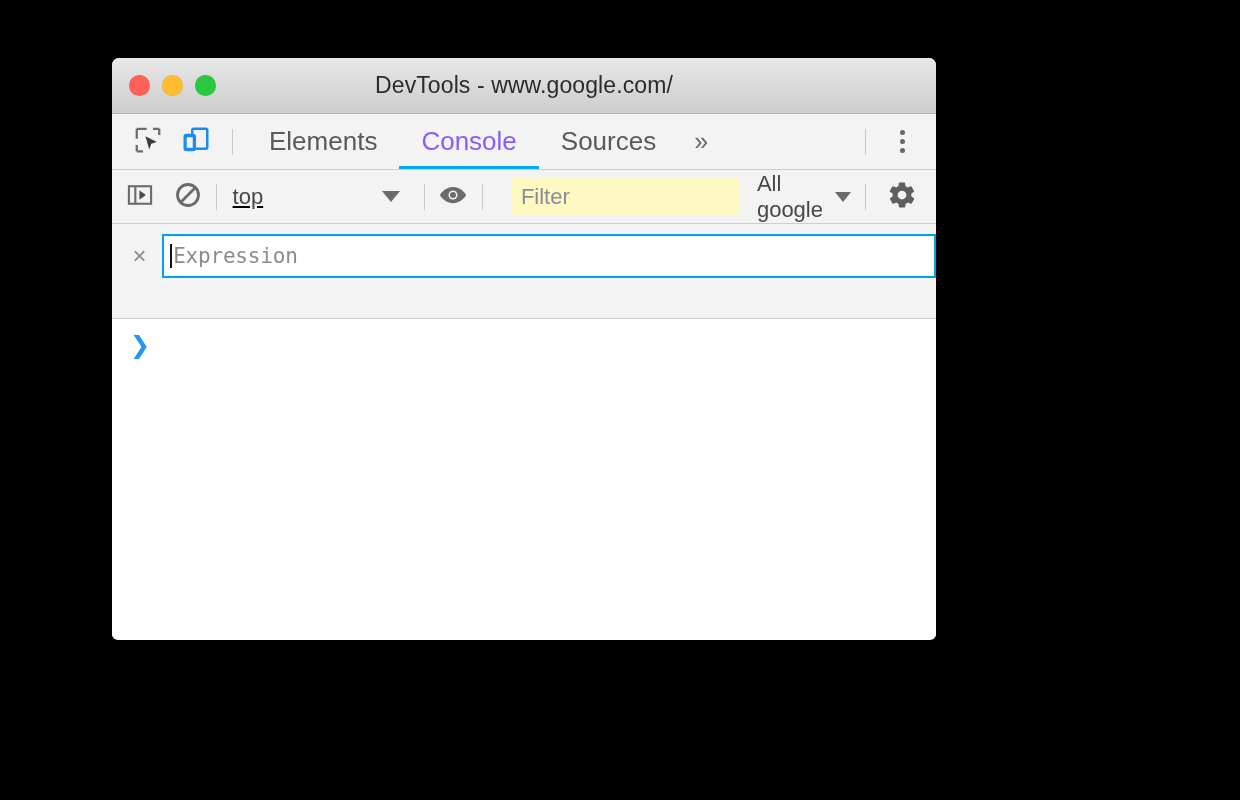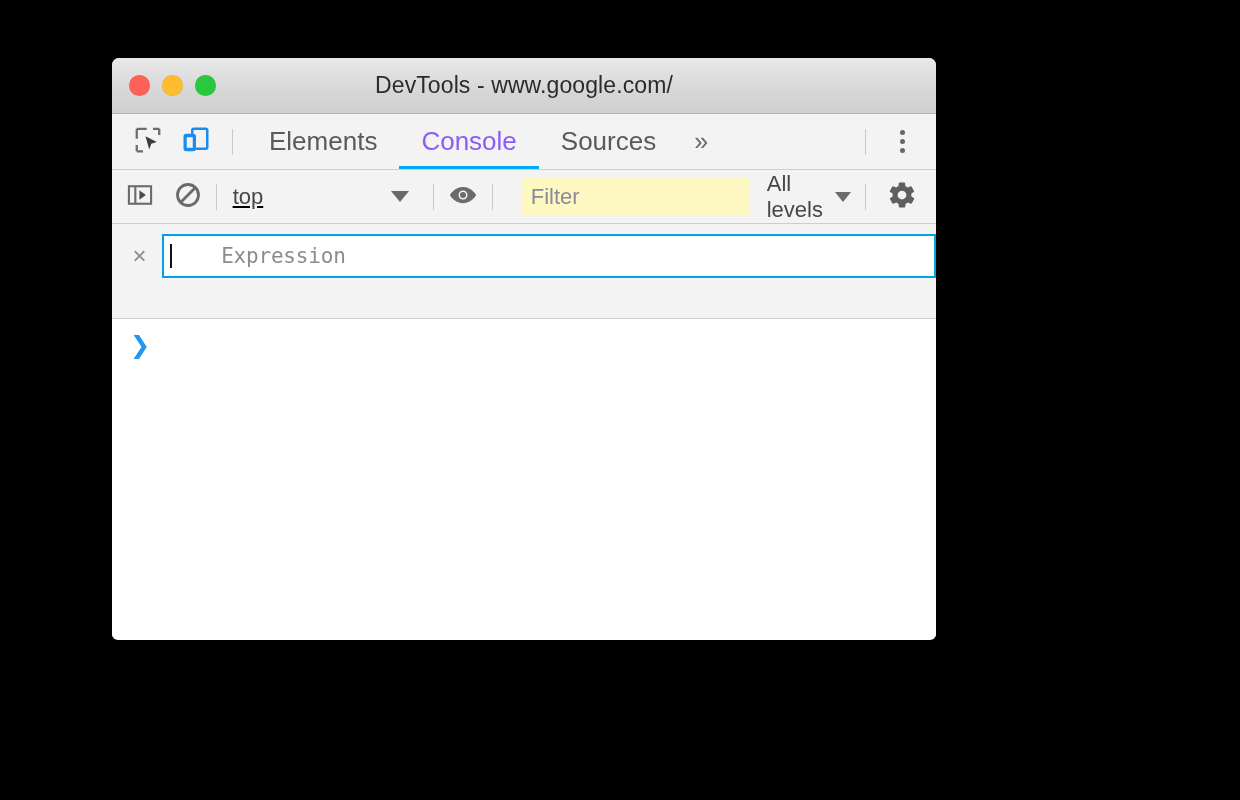--- a/index.html
+++ b/index.html
@@ -239,21 +239,20 @@
     position: relative;
     margin-left: 9px;
     width: 964px;
     height: 40px;
     background: #ffffff;
     border: 2px solid #00a2e8;
     display: flex;
     align-items: center;
     overflow: hidden;
     cursor: text;
-    gap: 48px;
   }
   .expr-caret {
     width: 2px;
     height: 24px;
     background: #111;
     margin-left: 6px;
   }
   .expr-placeholder {
     font-family: "DejaVu Sans Mono", monospace;
     font-size: 21px;
@@ -389,21 +388,21 @@
             <circle cx="12" cy="12" r="2.4" fill="#6b6b6b"></circle>
           </svg>
         </span>
       </div>
 
       <div class="vdiv"></div>
 
       <input class="filter-input" type="text" placeholder="Filter" style="">
 
       <div class="levels-select">
-        <span class="levels-label">All levels</span>
+        <span class="levels-label">All google</span>
         <span class="caret-sm"></span>
       </div>
 
       <div class="ct-right">
         <div class="vdiv"></div>
         <div class="icon-btn gear-btn">
           <span>
             <svg width="30" height="30" viewBox="0 0 24 24">
               <path fill="#5f5f5f" d="M19.4 13c.04-.32.06-.66.06-1s-.02-.68-.07-1l2.11-1.63a.5.5 0 0 0 .12-.64l-2-3.46a.5.5 0 0 0-.6-.22l-2.49 1a7.3 7.3 0 0 0-1.73-1l-.38-2.65a.49.49 0 0 0-.49-.4h-4a.49.49 0 0 0-.48.42l-.38 2.65c-.63.26-1.2.6-1.73 1l-2.49-1a.5.5 0 0 0-.6.22l-2 3.46c-.12.21-.07.48.12.64L4.6 11c-.05.32-.07.66-.07 1s.02.68.07 1l-2.11 1.63a.5.5 0 0 0-.12.64l2 3.46c.12.22.37.3.6.22l2.49-1c.52.4 1.1.74 1.73 1l.38 2.65c.04.24.24.42.48.42h4c.24 0 .45-.18.49-.42l.38-2.65c.62-.26 1.2-.6 1.73-1l2.49 1c.23.08.48 0 .6-.22l2-3.46a.5.5 0 0 0-.12-.64L19.4 13zM12 15.5A3.5 3.5 0 1 1 12 8.5a3.5 3.5 0 0 1 0 7z"></path>
             </svg>

